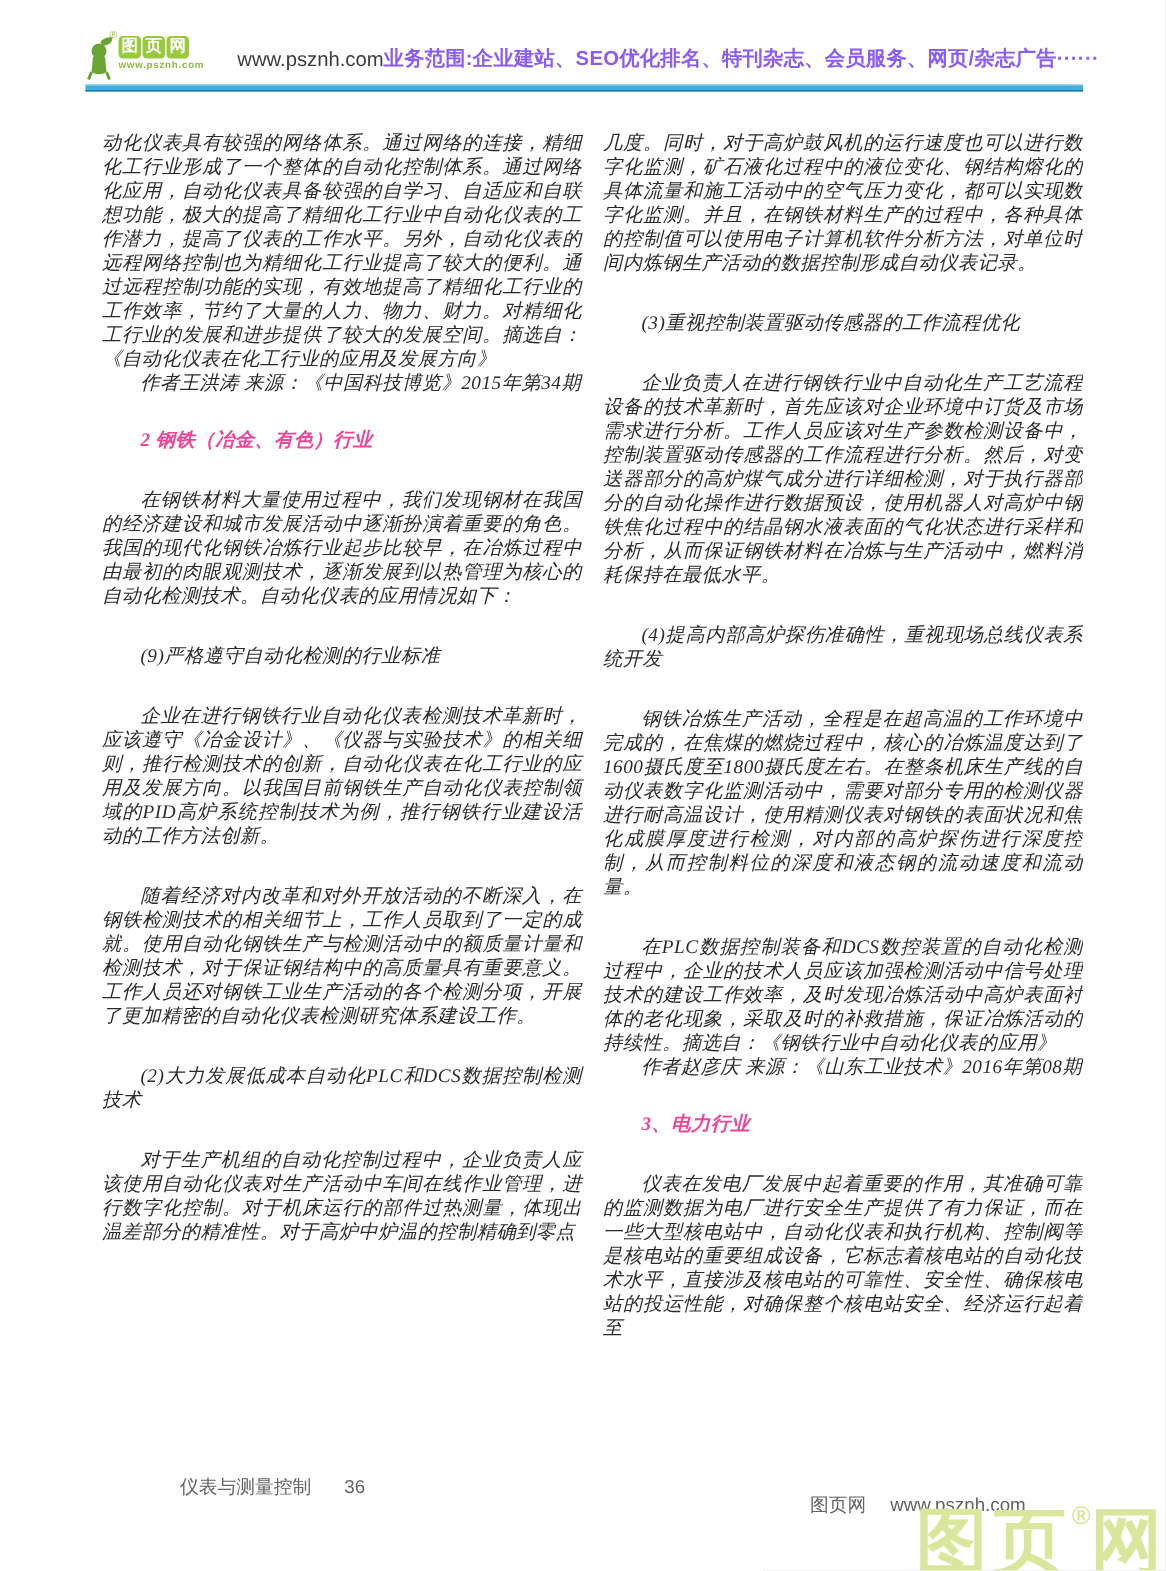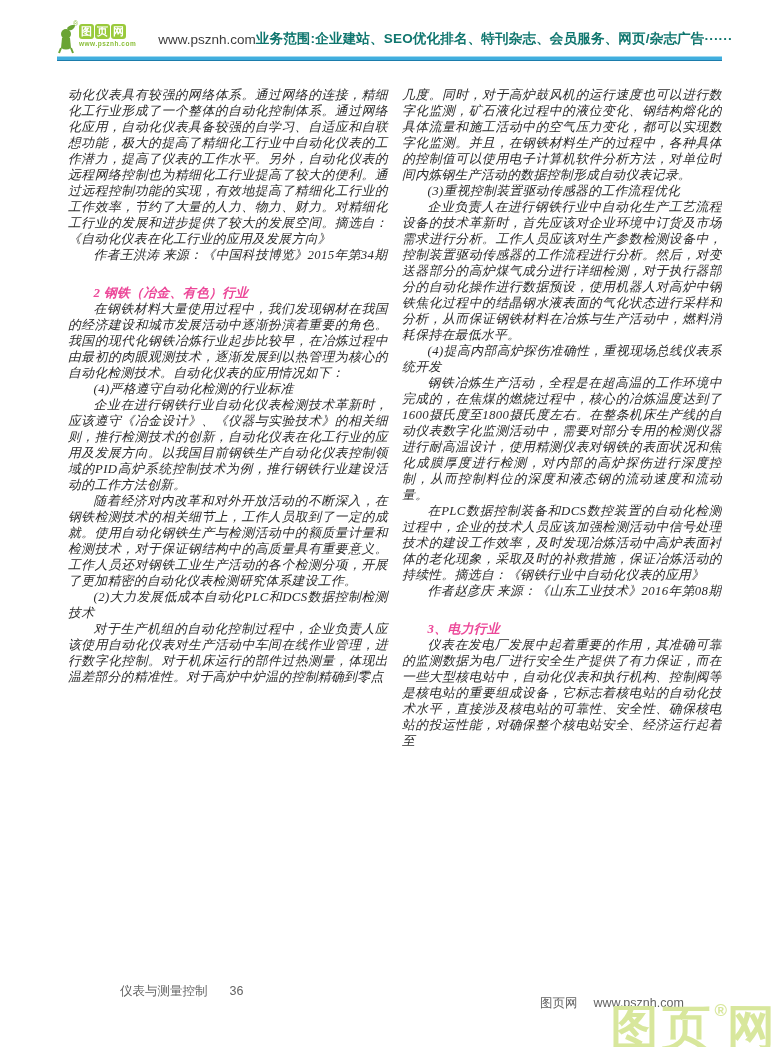--- a/index.html
+++ b/index.html
@@ -29,40 +29,40 @@
   }
   .logo-url {
     font:bold 6.5px "Liberation Sans",sans-serif; color:#8bbf3a;
     letter-spacing:0.5px; margin-top:1px; text-align:center;
   }
   .header-url {
     margin-left:22px; font:13.5px "Liberation Sans",sans-serif; color:#3c3c3c;
   }
   .header-scope {
     flex:1; text-align:center;
-    font:bold 13.5px "Liberation Sans",sans-serif; color:#0f766e;
+    font:bold 13.5px "Liberation Sans",sans-serif; color:#8b5cf6;
     letter-spacing:0.2px; white-space:nowrap;
   }
   .header-line {
     position:absolute; top:56px; left:57px; right:55px; height:3px;
     background:#41aede; border-top:1px solid #9fd9ef; border-bottom:1px solid #1b7cab;
   }
 
   
   .content {
     position:absolute; top:87px; left:68px; width:654px; height:892px;
     display:flex; overflow:hidden;
   }
   .col { width:320px; }
   .col-left { margin-right:14px; }
   .para, .byline, .sec-head {
     margin:0; font-size:12.8px; line-height:16px; letter-spacing:0.35px;
     text-align:justify; word-break:break-all;font-style:italic;
   }
-  .indent { text-indent:2em; }
+  .indent { text-indent:2em;margin-top:24px; }
   .byline { text-indent:2em; }
   .sec-head { font-weight:bold; color:#ec4899; margin-top:22px; text-align:left; }
 
   
   .footer {
     position:absolute; top:983px; left:0; width:777px; height:20px;
     font:12.5px "Liberation Sans",sans-serif; color:#636363;
   }
   .footer-left { position:absolute; left:120px; top:0; }
   .footer-left .pagenum { margin-left:22px; }
@@ -104,21 +104,21 @@
     <span class="header-scope">业务范围:企业建站、SEO优化排名、特刊杂志、会员服务、网页/杂志广告······</span>
   </div>
   <div class="header-line"></div>
 
   <div class="content">
     <section class="col col-left">
       <p class="para">动化仪表具有较强的网络体系。通过网络的连接，精细化工行业形成了一个整体的自动化控制体系。通过网络化应用，自动化仪表具备较强的自学习、自适应和自联想功能，极大的提高了精细化工行业中自动化仪表的工作潜力，提高了仪表的工作水平。另外，自动化仪表的远程网络控制也为精细化工行业提高了较大的便利。通过远程控制功能的实现，有效地提高了精细化工行业的工作效率，节约了大量的人力、物力、财力。对精细化工行业的发展和进步提供了较大的发展空间。摘选自：《自动化仪表在化工行业的应用及发展方向》</p>
       <p class="byline">作者王洪涛 来源：《中国科技博览》2015年第34期</p>
       <h3 class="sec-head indent">2 钢铁（冶金、有色）行业</h3>
       <p class="para indent">在钢铁材料大量使用过程中，我们发现钢材在我国的经济建设和城市发展活动中逐渐扮演着重要的角色。我国的现代化钢铁冶炼行业起步比较早，在冶炼过程中由最初的肉眼观测技术，逐渐发展到以热管理为核心的自动化检测技术。自动化仪表的应用情况如下：</p>
-      <p class="para indent">(4)严格遵守自动化检测的行业标准</p>
+      <p class="para indent">(9)严格遵守自动化检测的行业标准</p>
       <p class="para indent">企业在进行钢铁行业自动化仪表检测技术革新时，应该遵守《冶金设计》、《仪器与实验技术》的相关细则，推行检测技术的创新，自动化仪表在化工行业的应用及发展方向。以我国目前钢铁生产自动化仪表控制领域的PID高炉系统控制技术为例，推行钢铁行业建设活动的工作方法创新。</p>
       <p class="para indent">随着经济对内改革和对外开放活动的不断深入，在钢铁检测技术的相关细节上，工作人员取到了一定的成就。使用自动化钢铁生产与检测活动中的额质量计量和检测技术，对于保证钢结构中的高质量具有重要意义。工作人员还对钢铁工业生产活动的各个检测分项，开展了更加精密的自动化仪表检测研究体系建设工作。</p>
       <p class="para indent">(2)大力发展低成本自动化PLC和DCS数据控制检测技术</p>
       <p class="para indent">对于生产机组的自动化控制过程中，企业负责人应该使用自动化仪表对生产活动中车间在线作业管理，进行数字化控制。对于机床运行的部件过热测量，体现出温差部分的精准性。对于高炉中炉温的控制精确到零点</p>
     </section>
     <section class="col">
       <p class="para">几度。同时，对于高炉鼓风机的运行速度也可以进行数字化监测，矿石液化过程中的液位变化、钢结构熔化的具体流量和施工活动中的空气压力变化，都可以实现数字化监测。并且，在钢铁材料生产的过程中，各种具体的控制值可以使用电子计算机软件分析方法，对单位时间内炼钢生产活动的数据控制形成自动仪表记录。</p>
       <p class="para indent">(3)重视控制装置驱动传感器的工作流程优化</p>
       <p class="para indent">企业负责人在进行钢铁行业中自动化生产工艺流程设备的技术革新时，首先应该对企业环境中订货及市场需求进行分析。工作人员应该对生产参数检测设备中，控制装置驱动传感器的工作流程进行分析。然后，对变送器部分的高炉煤气成分进行详细检测，对于执行器部分的自动化操作进行数据预设，使用机器人对高炉中钢铁焦化过程中的结晶钢水液表面的气化状态进行采样和分析，从而保证钢铁材料在冶炼与生产活动中，燃料消耗保持在最低水平。</p>
       <p class="para indent">(4)提高内部高炉探伤准确性，重视现场总线仪表系统开发</p>

